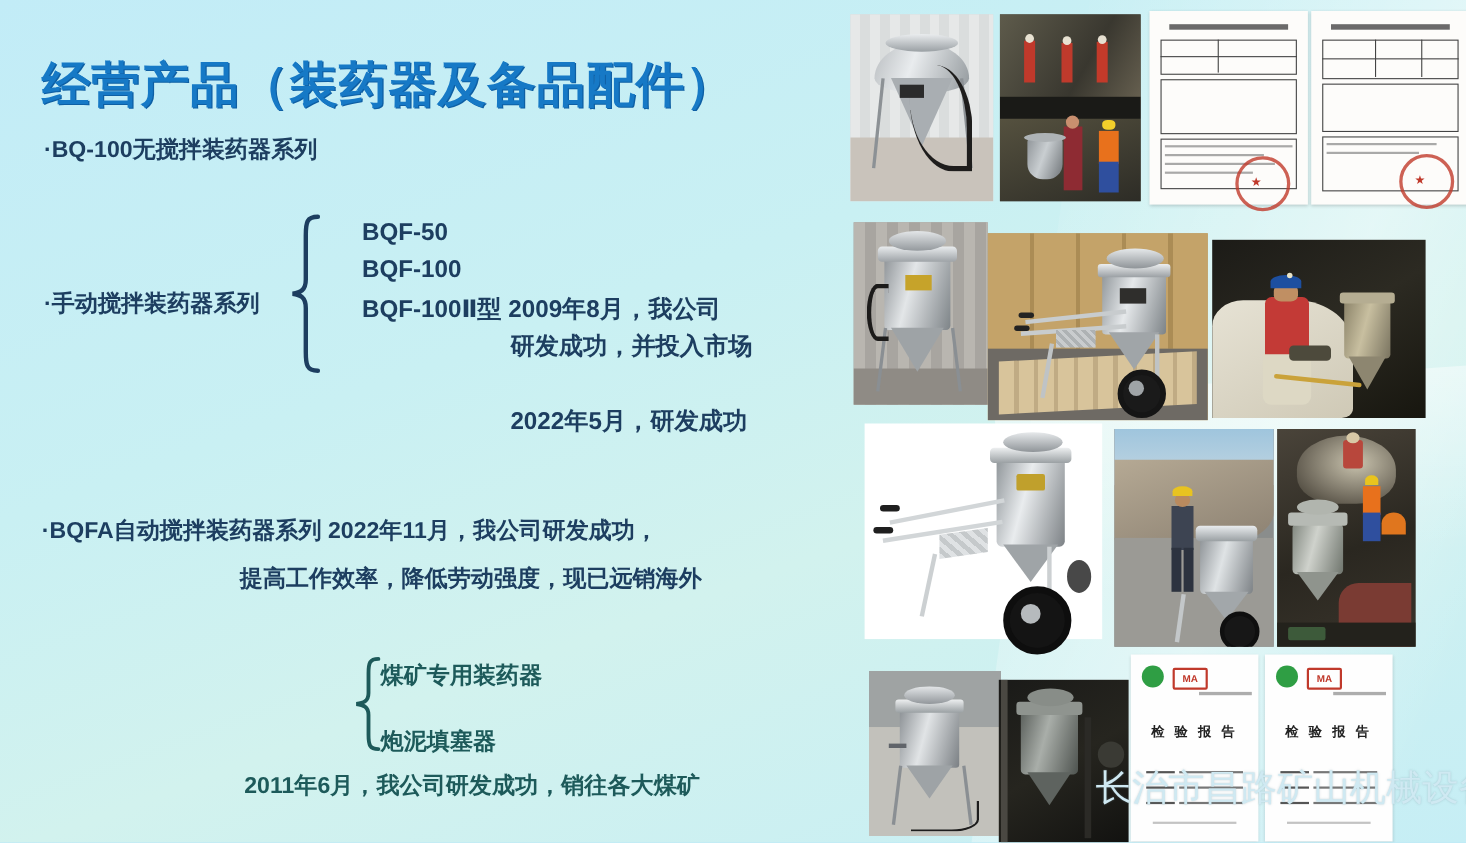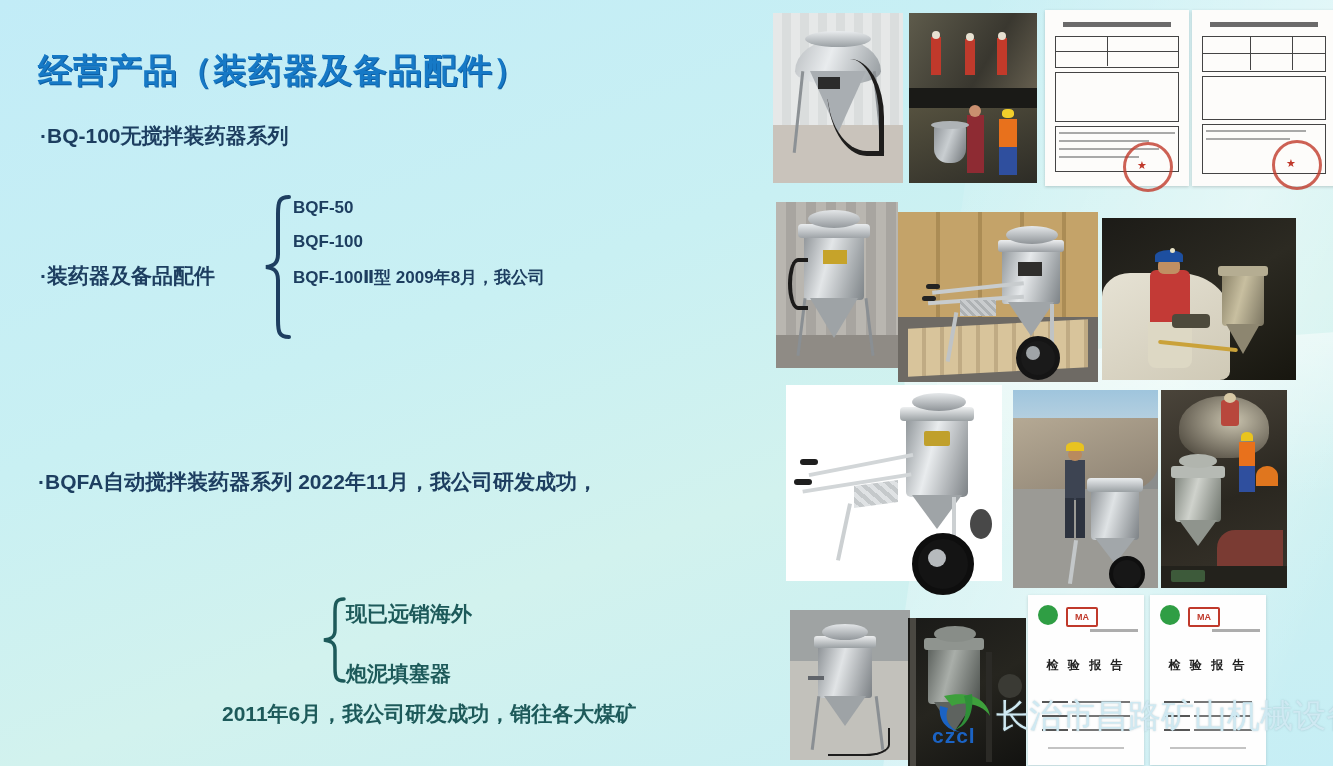--- a/index.html
+++ b/index.html
@@ -22,65 +22,68 @@
     position:absolute;right:-40px;bottom:120px;width:460px;height:300px;
     background:linear-gradient(175deg,rgba(255,255,255,.55),rgba(255,255,255,0) 60%);
     transform:rotate(-4deg);pointer-events:none;
   }
 
   
   .left{position:absolute;left:0;top:0;width:770px;height:766px;}
 
   .title{
     position:absolute;left:38px;top:48px;
-    font-size:34px;font-weight:bold;letter-spacing:1px;
+    font-size:44px;font-weight:bold;letter-spacing:1px;
     color:#1679c6;white-space:nowrap;
     text-shadow:1px 1px 0 #0e5fa4;
   }
 
   .ln{position:absolute;color:#1d3e60;white-space:nowrap;font-weight:bold;}
   .sz22{font-size:21px;}
-  .sz23{font-size:17px;}
+  .sz23{font-size:22px;margin-left:36px;}
 
   .teal{color:#1d5a5a;}
 
   
   .brace{position:absolute;}
 </style>
 </head>
 <body>
 
 <div id="slide">
   <div class="sheen"></div>
   <div class="sheen2"></div>
 
   <div class="left">
 
     <div class="title">经营产品（装药器及备品配件）</div>
 
     <div class="ln sz22" style="left:40px;top:122px;text-align:center;">·BQ-100无搅拌装药器系列</div>
 
-    <div class="ln sz22" style="left:40px;top:262px;">·装药器及备品配件</div>
+    <div class="ln sz22" style="left:40px;top:262px;">·手动搅拌装药器系列</div>
 
     <svg class="brace" style="left:259px;top:194px;" width="34" height="146" viewBox="0 0 34 146">
       <path d="M30 3 C20 3 19 8 19 20 L19 60 C19 70 14 72 7 73 C14 74 19 76 19 86 L19 126 C19 138 20 143 30 143" fill="none" stroke="#1d3e60" stroke-width="4" stroke-linecap="round"></path>
     </svg>
 
     <div class="ln sz23" style="left:293px;top:198px;">BQF-50</div>
     <div class="ln sz23" style="left:293px;top:232px;">BQF-100</div>
     <div class="ln sz23" style="left:293px;top:266px;">BQF-100Ⅱ型  2009年8月，我公司</div>
+    <div class="ln sz23" style="left:428px;top:300px;">研发成功，并投入市场</div>
+    <div class="ln sz23" style="left:428px;top:368px;">2022年5月，研发成功</div>
 
     <div class="ln sz22" style="left:38px;top:468px;">·BQFA自动搅拌装药器系列  2022年11月，我公司研发成功，</div>
+    <div class="ln sz22" style="left:218px;top:512px;">提高工作效率，降低劳动强度，现已远销海外</div>
 
 
     <svg class="brace" style="left:318px;top:596px;" width="30" height="88" viewBox="0 0 30 88">
       <path d="M26 3 C18 3 17 7 17 16 L17 34 C17 42 12 43 6 44 C12 45 17 46 17 54 L17 72 C17 81 18 85 26 85" fill="none" stroke="#1d5a5a" stroke-width="3.5" stroke-linecap="round"></path>
     </svg>
 
-    <div class="ln sz22 teal" style="left:346px;top:600px;">现已远销海外</div>
+    <div class="ln sz22 teal" style="left:346px;top:600px;">煤矿专用装药器</div>
     <div class="ln sz22 teal" style="left:346px;top:660px;">炮泥填塞器</div>
     <div class="ln sz22 teal" style="left:222px;top:700px;">2011年6月，我公司研发成功，销往各大煤矿</div>
   </div>
 
   <div style="position:absolute;left:770px;top:0;width:563px;height:766px;">
 
     <div style="position:absolute;left:3px;top:13px;width:130px;height:170px;overflow:hidden;background:#d9dcdd;">
       <div style="position:absolute;inset:0;background:
            repeating-linear-gradient(90deg,#e6e8e8 0 9px,#dadddd 9px 18px);"></div>
       <div style="position:absolute;left:0;bottom:0;width:100%;height:34%;background:#c9c3bb;"></div>
@@ -355,24 +358,16 @@
       <div style="position:absolute;left:14px;top:106px;width:26px;height:2px;background:#555;"></div>
       <div style="position:absolute;left:44px;top:106px;right:14px;height:2px;background:#777;"></div>
       <div style="position:absolute;left:14px;top:120px;width:26px;height:2px;background:#555;"></div>
       <div style="position:absolute;left:44px;top:120px;right:14px;height:2px;background:#777;"></div>
       <div style="position:absolute;left:14px;top:134px;width:26px;height:2px;background:#555;"></div>
       <div style="position:absolute;left:44px;top:134px;right:14px;height:2px;background:#777;"></div>
       <div style="position:absolute;left:20px;top:152px;right:20px;height:2px;background:#888;opacity:.5;"></div>
     </div>
   </div>
 
-  <div style="position:absolute;left:930px;top:686px;width:70px;height:66px;">
-    <svg width="70" height="66" viewBox="0 0 70 66">
-      <path d="M14 10 C40 4 58 14 60 30 C54 20 36 14 22 20 Z" fill="#3ea03c"></path>
-      <path d="M42 8 C44 26 38 40 24 44 C36 38 38 24 34 10 Z" fill="#2f8f38"></path>
-      <path d="M10 20 C8 34 16 44 30 46 C18 42 14 32 18 22 Z" fill="#1b63c4"></path>
-    </svg>
-    <div style="position:absolute;left:2px;top:38px;color:#1b63c4;font-size:21px;font-weight:bold;letter-spacing:1px;">czcl</div>
-  </div>
 
   <div style="position:absolute;left:996px;top:694px;color:#cfe9f2;font-size:33px;font-weight:normal;
        white-space:nowrap;text-shadow:0 0 2px rgba(120,150,160,.45);">长治市昌路矿山机械设备制造有限公司</div>
 </div>
 
 </body></html>

